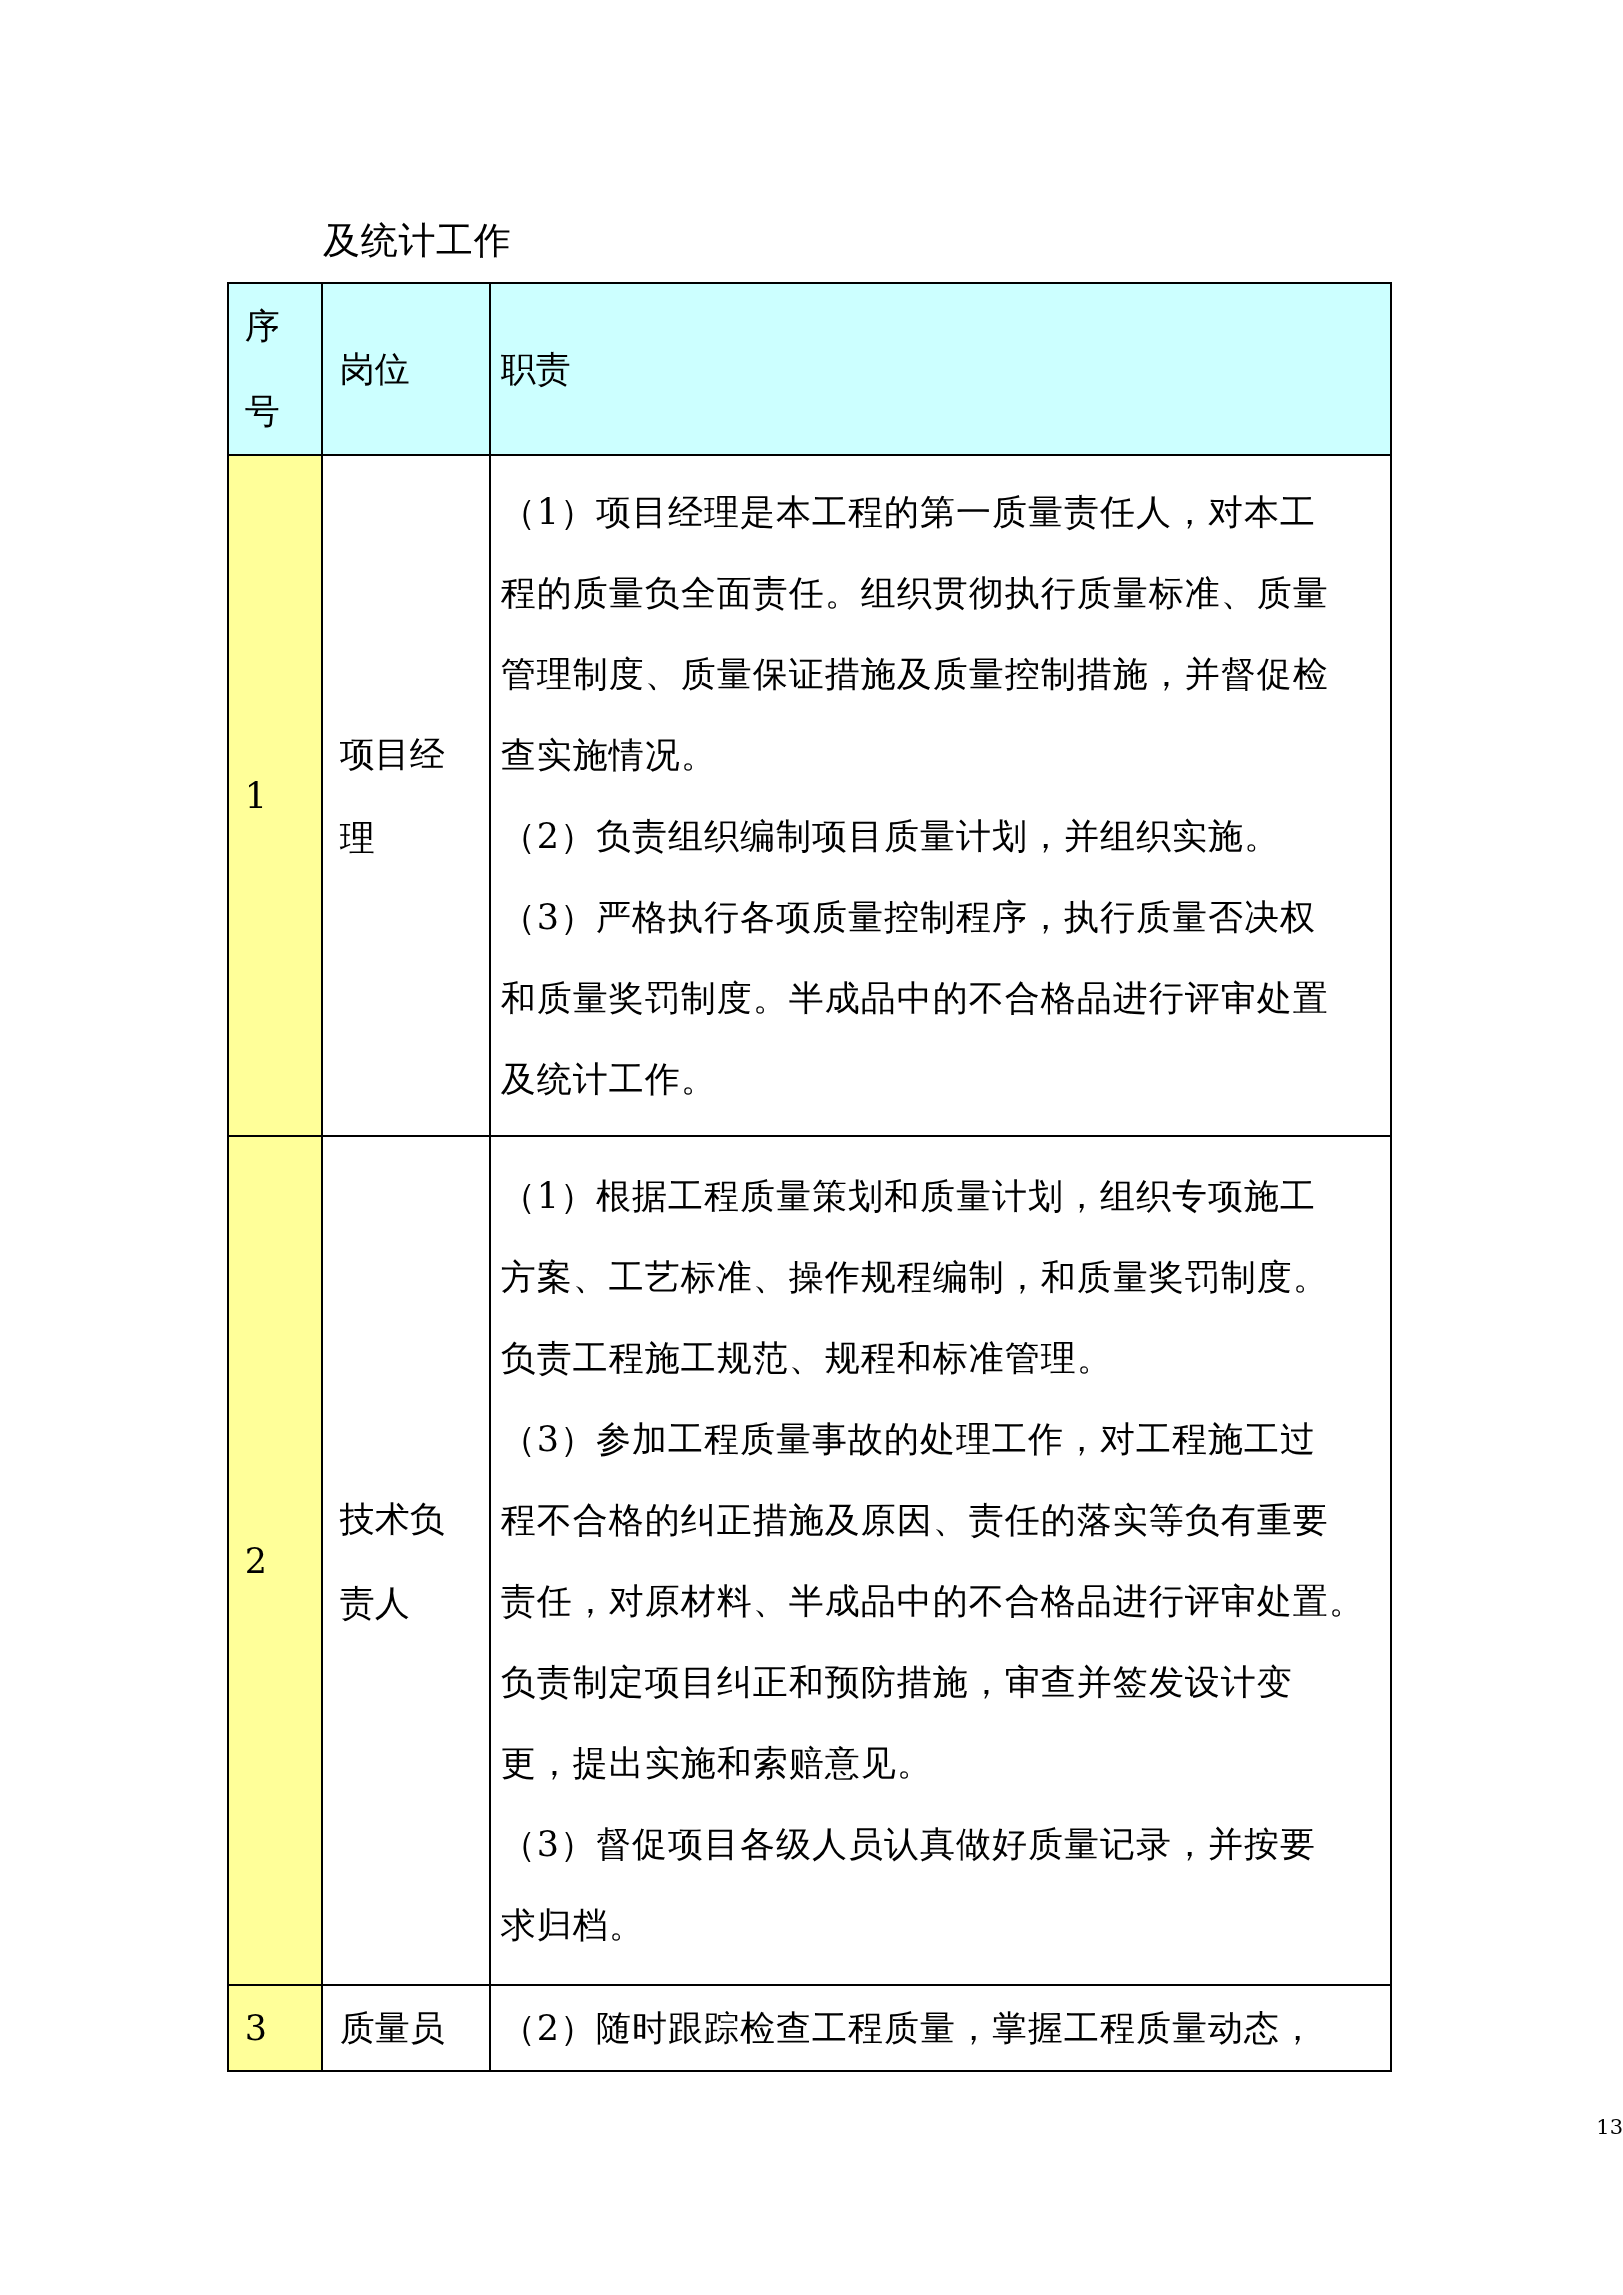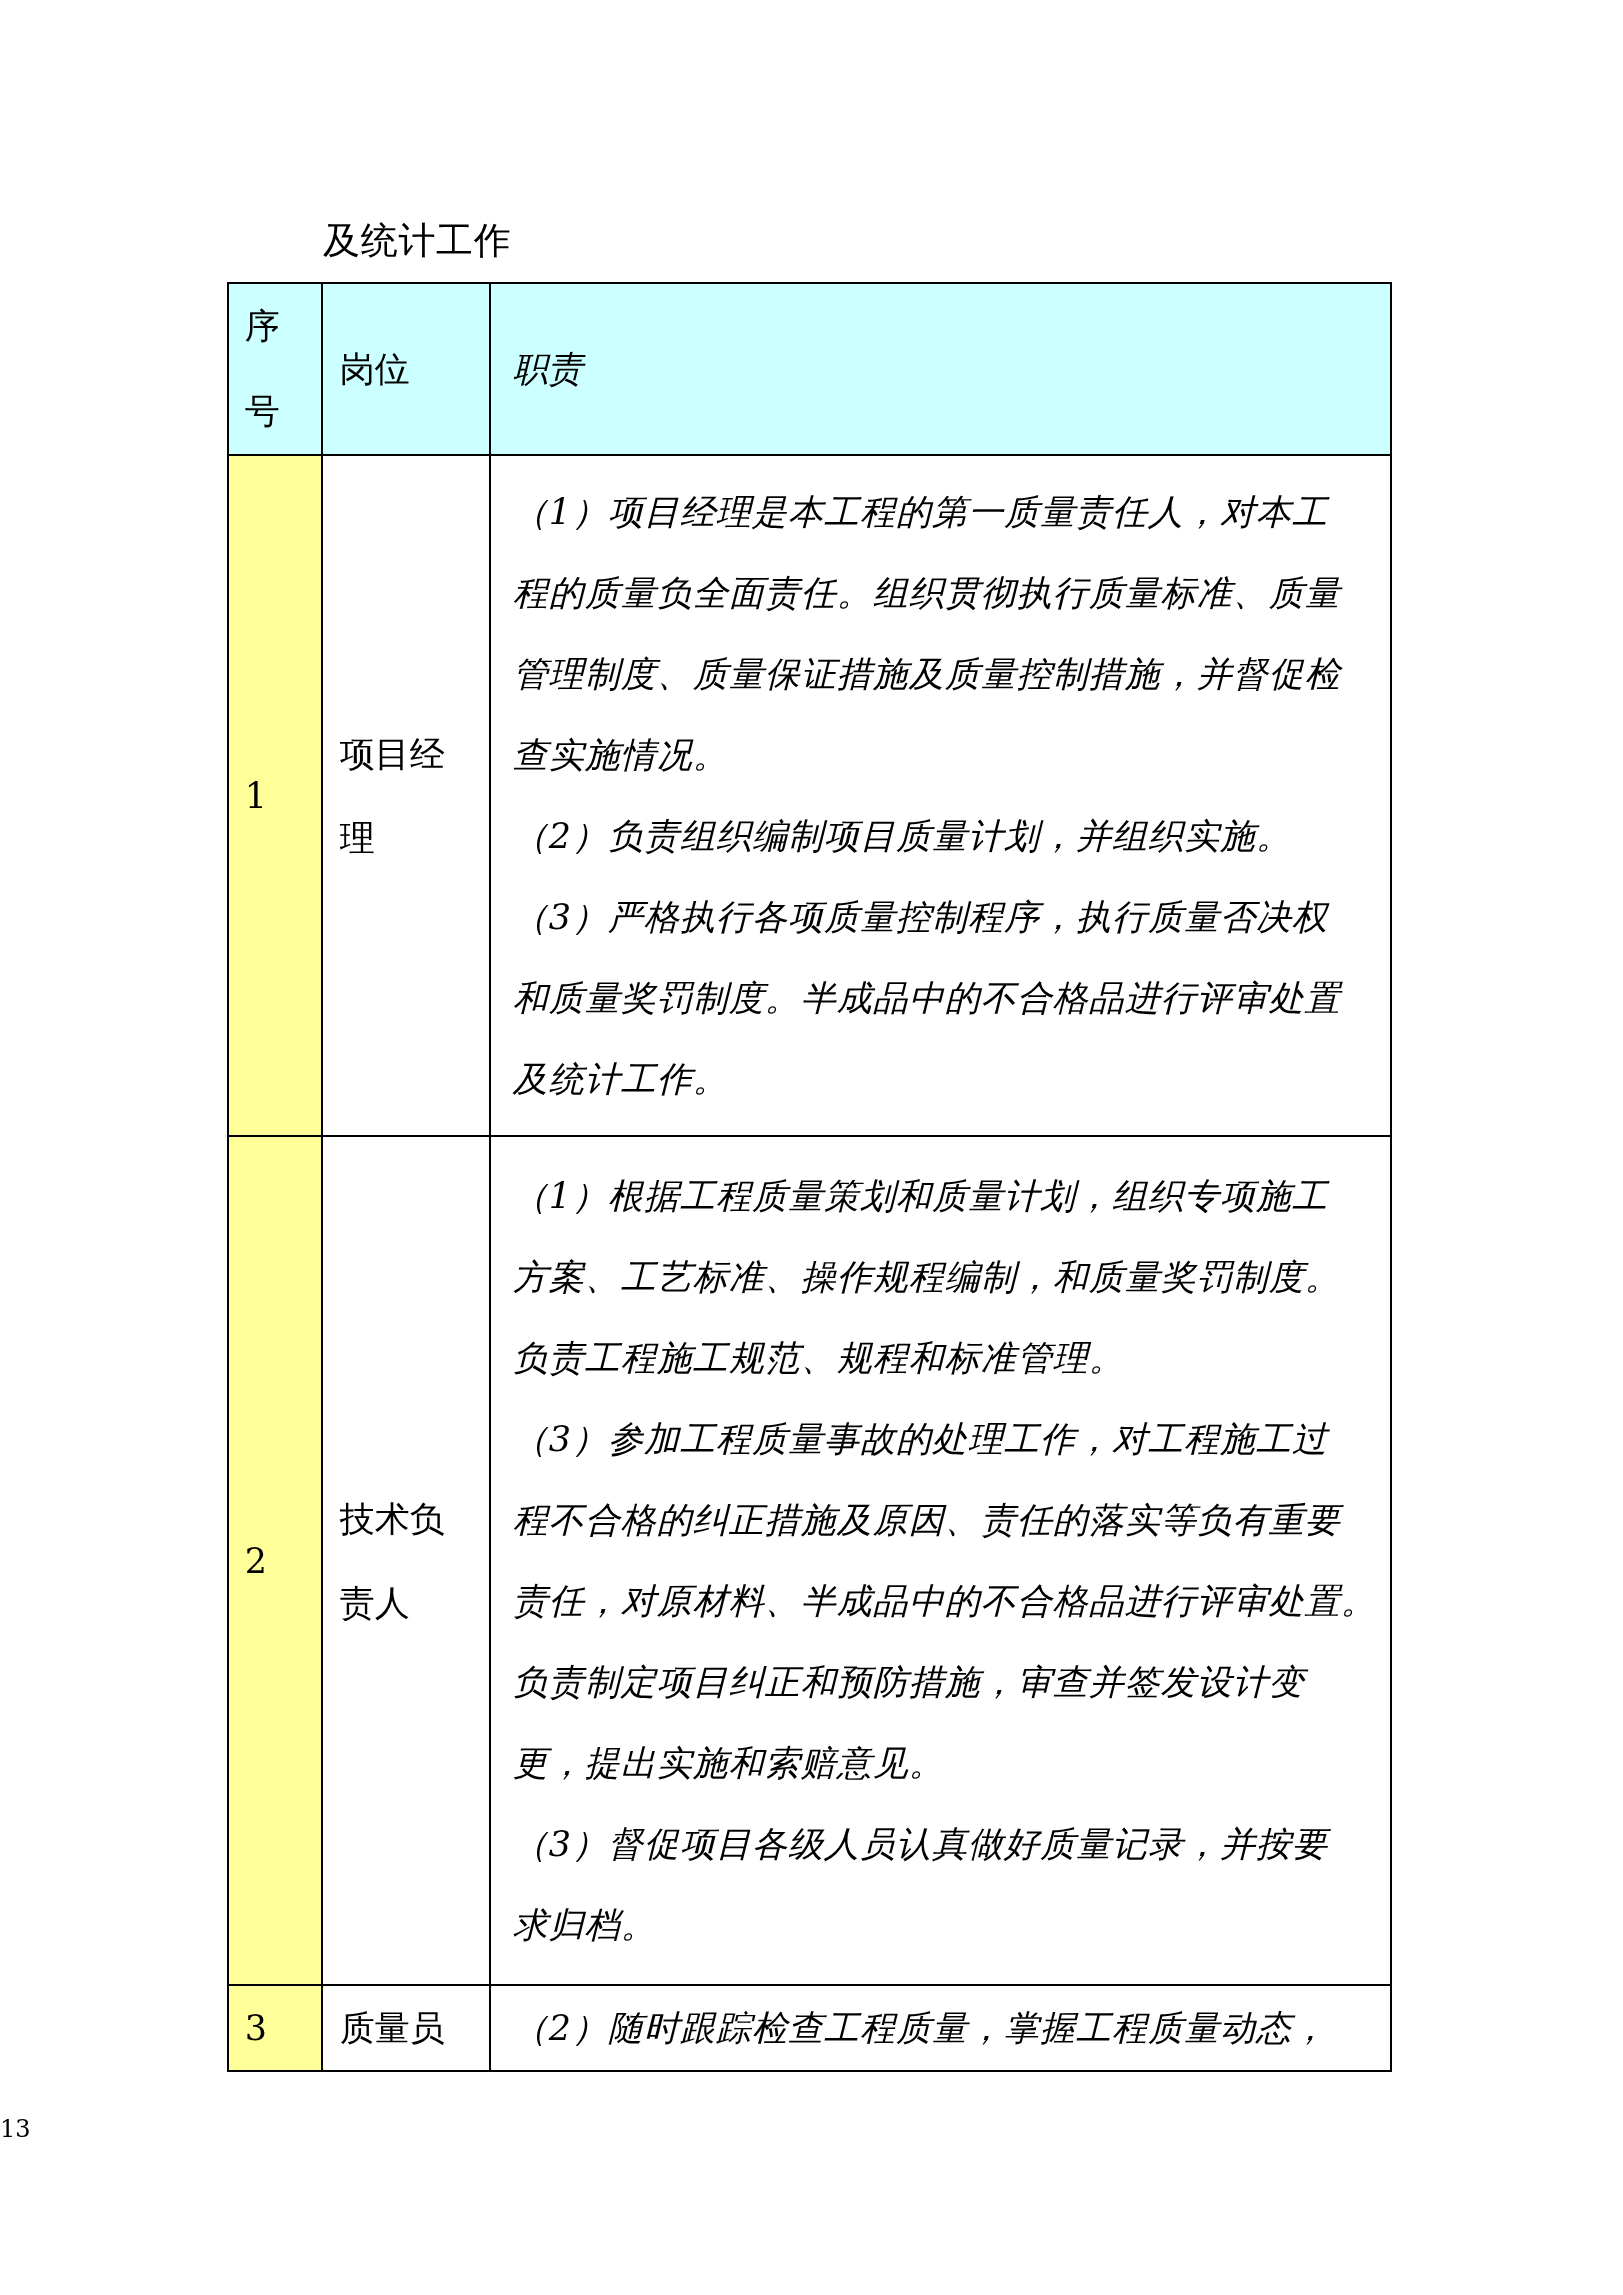--- a/index.html
+++ b/index.html
@@ -3,30 +3,30 @@
 <meta charset="utf-8">
 <style>
   html, body { margin:0; padding:0; background:#ffffff; }
   body { width:1623px; height:2295px; position:relative; overflow:hidden;
          font-family:"DejaVu Serif","Liberation Serif",serif; color:#000; }
   .title { position:absolute; left:323px; top:215px; font-size:37px; line-height:52px; letter-spacing:0.7px; }
   table.duty { position:absolute; left:227px; top:282px; width:1165px; border-collapse:collapse; table-layout:fixed; }
   table.duty td { border:2px solid #000; padding:0; vertical-align:middle; font-size:35px; }
   table.duty td.col-idx { width:76px; text-align:left; padding-left:15.7px; }
   table.duty td.col-pos { width:149px; padding-left:17px; line-height:84px; }
-  table.duty td.col-duty { padding-left:22px; padding-right:6.5px;font-style:italic; }
+  table.duty td.col-duty { padding-left:10px; padding-right:6.5px; }
   tr.head td { background:#ccffff; height:167px; }
   tr.head td.col-idx { line-height:85px; }
   tr.head td.col-pos, tr.head td.col-duty { padding-bottom:0; }
   td.idx-cell { background:#ffff99; }
   .duty-line { display:block; line-height:81px; white-space:nowrap; letter-spacing:1px; }
   tr.r1 td { height:679px; }
   tr.r2 td { height:847px; }
   tr.r3 td { height:82px; }
-  .page-num { position:absolute; left:0; width:1623px; top:2115px; text-align:left; font-size:24px; }
+  .page-num { position:absolute; left:0; width:1623px; top:2115px; text-align:right; font-size:21px; }
   .pos-text { display:block; }
 </style>
 </head>
 <body>
 
 <div class="title">及统计工作</div>
 
 <table class="duty">
   <tbody>
       <tr class="head">

